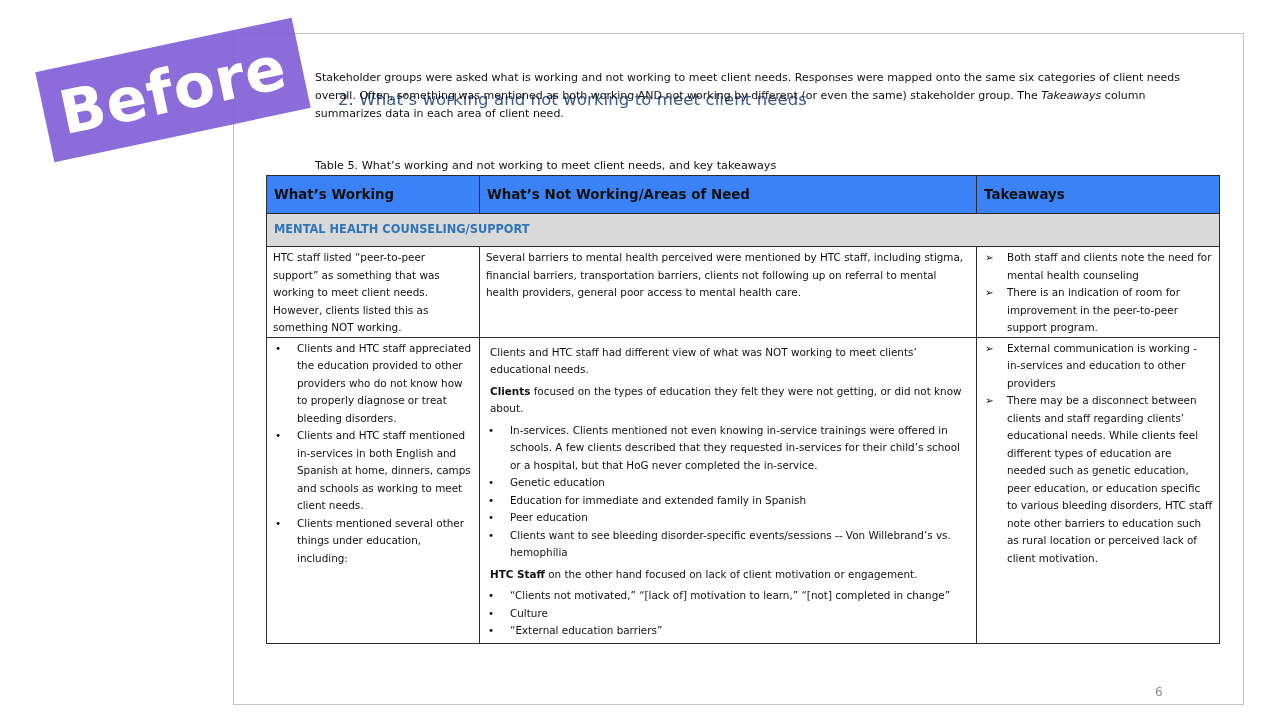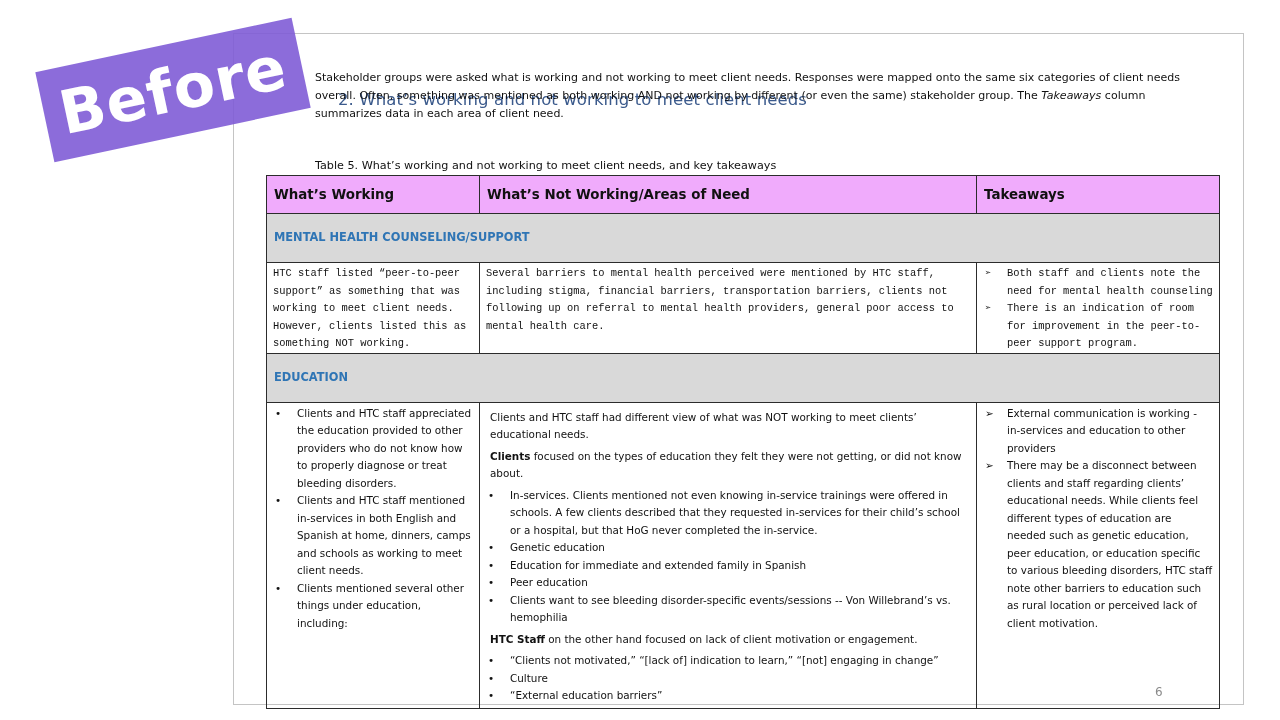--- a/index.html
+++ b/index.html
@@ -24,26 +24,26 @@
     position: absolute; left: 315px; top: 159px; font-size: 11.2px; color: #111; white-space: nowrap;
   }
   table.main {
     position: absolute; left: 266px; top: 175px; width: 953px;
     border-collapse: collapse; table-layout: fixed; font-size: 10.4px; line-height: 17.5px;
   }
   table.main td, table.main th {
     border: 1.5px solid #2c2c2c; vertical-align: top; text-align: left; padding: 0 6px;
   }
   table.main th {
-    background: #f0abfc; font-weight: bold; font-size: 13.4px; height: 37px; vertical-align: middle;
+    background: #3b82f6; font-weight: bold; font-size: 13.4px; height: 37px; vertical-align: middle;
     padding: 0 7px;
   }
   tr.section td {
     background: #d9d9d9; color: #2f75b5; font-weight: bold; font-size: 11.4px; height: 24px;
-    vertical-align: middle; padding: 12px 7px; margin-top: 48px;
+    vertical-align: middle; padding: 4px 7px; margin-top: 48px;
   }
   ul.bul { list-style: none; margin: 0; padding: 0; }
   ul.bul li { position: relative; padding-left: 24px; }
   ul.bul li .mk { position: absolute; left: 2px; top: 0; }
   ul.arrow li { padding-left: 24px; }
   .para { margin: 4px; }
   .para b { font-weight: bold; }
   .pnum { position: absolute; left: 1155px; top: 685px; font-size: 12px; color: #8a8a8a; }
   .banner {
     position: absolute; left: 42px; top: 44px; width: 262px; height: 92px;
@@ -76,32 +76,29 @@
     <tr>
       <th>What’s Working</th>
       <th>What’s Not Working/Areas of Need</th>
       <th>Takeaways</th>
     </tr>
   </thead>
   <tbody>
     <tr class="section">
       <td colspan="3">MENTAL HEALTH COUNSELING/SUPPORT</td>
     </tr>
-    <tr style="height:81px;font-family:Liberation Mono, monospace;">
+    <tr style="height:81px;">
       <td style="padding-top:2px;">HTC staff listed “peer-to-peer support” as something that was working to meet client needs. However, clients listed this as something NOT working.</td>
       <td style="padding-top:2px;">Several barriers to mental health perceived were mentioned by HTC staff, including stigma, financial barriers, transportation barriers, clients not following up on referral to mental health providers, general poor access to mental health care.</td>
       <td style="padding-top:2px;">
         <ul class="bul arrow">
           <li><span class="mk">➢</span><span>Both staff and clients note the need for mental health counseling</span></li>
           <li><span class="mk">➢</span><span>There is an indication of room for improvement in the peer-to-peer support program.</span></li>
         </ul>
       </td>
-    </tr>
-    <tr class="section">
-      <td colspan="3">EDUCATION</td>
     </tr>
     <tr style="height:306px;">
       <td style="padding-top:2px;">
         <ul class="bul">
           <li><span class="mk">•</span><span>Clients and HTC staff appreciated the education provided to other providers who do not know how to properly diagnose or treat bleeding disorders.</span></li>
           <li><span class="mk">•</span><span>Clients and HTC staff mentioned in-services in both English and Spanish at home, dinners, camps and schools as working to meet client needs.</span></li>
           <li><span class="mk">•</span><span>Clients mentioned several other things under education, including:</span></li>
         </ul>
       </td>
       <td style="padding-top:2px;">
@@ -109,21 +106,21 @@
         <p class="para"><b>Clients</b><span> focused on the types of education they felt they were not getting, or did not know about.</span></p>
         <ul class="bul">
           <li><span class="mk">•</span><span>In-services. Clients mentioned not even knowing in-service trainings were offered in schools. A few clients described that they requested in-services for their child’s school or a hospital, but that HoG never completed the in-service.</span></li>
           <li><span class="mk">•</span><span>Genetic education</span></li>
           <li><span class="mk">•</span><span>Education for immediate and extended family in Spanish</span></li>
           <li><span class="mk">•</span><span>Peer education</span></li>
           <li><span class="mk">•</span><span>Clients want to see bleeding disorder-specific events/sessions -- Von Willebrand’s vs. hemophilia</span></li>
         </ul>
         <p class="para"><b>HTC Staff</b><span> on the other hand focused on lack of client motivation or engagement.</span></p>
         <ul class="bul">
-          <li><span class="mk">•</span><span>“Clients not motivated,” “[lack of] indication to learn,” “[not] engaging in change”</span></li>
+          <li><span class="mk">•</span><span>“Clients not motivated,” “[lack of] motivation to learn,” “[not] completed in change”</span></li>
           <li><span class="mk">•</span><span>Culture</span></li>
           <li><span class="mk">•</span><span>“External education barriers”</span></li>
         </ul>
       </td>
       <td style="padding-top:2px;">
         <ul class="bul arrow">
           <li><span class="mk">➢</span><span>External communication is working - in-services and education to other providers</span></li>
           <li><span class="mk">➢</span><span>There may be a disconnect between clients and staff regarding clients’ educational needs. While clients feel different types of education are needed such as genetic education, peer education, or education specific to various bleeding disorders, HTC staff note other barriers to education such as rural location or perceived lack of client motivation.</span></li>
         </ul>
       </td>

